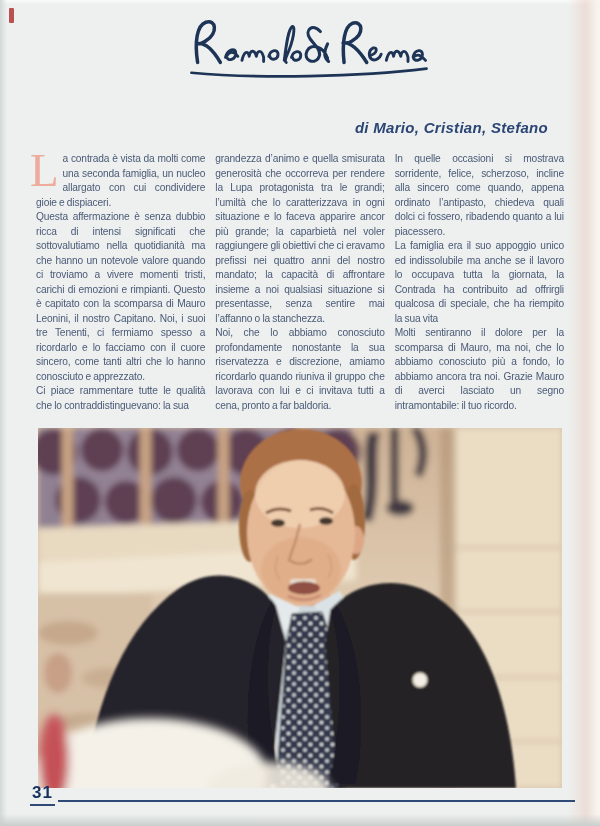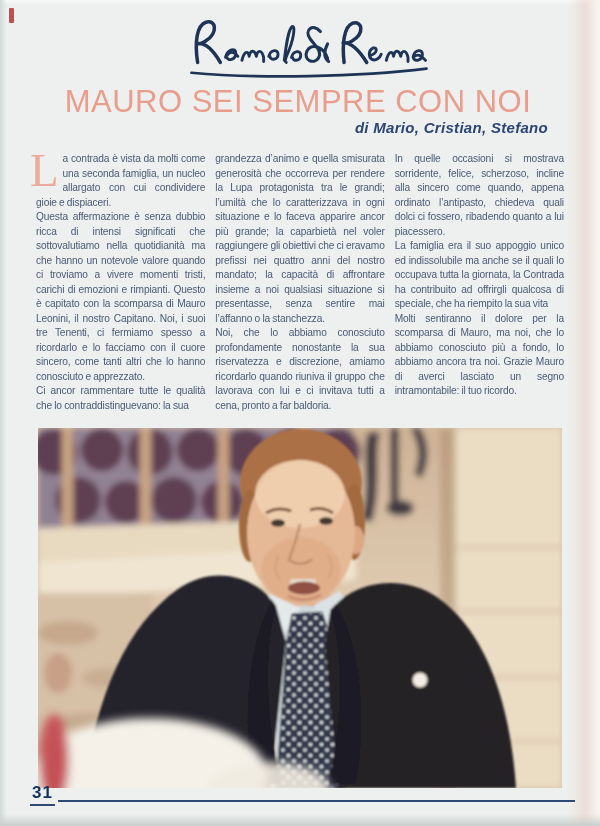--- a/index.html
+++ b/index.html
@@ -91,36 +91,35 @@
 
       <path stroke-width="3.4" d="M154,47 C152,29 154,12 162,9 C172,6 174,19 162,26 C158,29 154,28 153,28 C161,27 169,36 176,47"></path>
       <path stroke-width="2.8" d="M180,40 C186,38 187,32 182,33 C178,35 177,41 181,44 C185,46 189,42 190,39"></path>
       <path stroke-width="2.8" d="M195,45 C197,36 201,35 202,41 C203,35 207,34 209,41 C210,35 214,34 216,42 L216,46"></path>
       <path stroke-width="2.8" d="M221,41 C223,34 230,34 230,39 C230,45 222,47 221,42 C225,38 229,40 233,45"></path>
 
       <path stroke-width="2.6" d="M6,57 C70,63 170,61 234,53"></path>
     </svg>
   </div>
 
-  <div class="title">MAURO SEI SEMPRE CON NOI</div>
   <div class="byline">di Mario, Cristian, Stefano</div>
 
   <div class="columns">
       <div class="col">
         <p><span class="dropcap">L</span>a contrada è vista da molti come una seconda famiglia, un nucleo allargato con cui condividere gioie e dispiaceri.</p>
         <p>Questa affermazione è senza dubbio ricca di intensi significati che sottovalutiamo nella quotidianità ma che hanno un notevole valore quando ci troviamo a vivere momenti tristi, carichi di emozioni e rimpianti. Questo è capitato con la scomparsa di Mauro Leonini, il nostro Capitano. Noi, i suoi tre Tenenti, ci fermiamo spesso a ricordarlo e lo facciamo con il cuore sincero, come tanti altri che lo hanno conosciuto e apprezzato.</p>
-        <p>Ci ancor rammentare tutte le qualità che lo contraddistinguevano: la sua</p>
+        <p>Ci piace rammentare tutte le qualità che lo contraddistinguevano: la sua</p>
       </div>
       <div class="col">
         <p>grandezza d’animo e quella smisurata generosità che occorreva per rendere la Lupa protagonista tra le grandi; l’umiltà che lo caratterizzava in ogni situazione e lo faceva apparire ancor più grande; la caparbietà nel voler raggiungere gli obiettivi che ci eravamo prefissi nei quattro anni del nostro mandato; la capacità di affrontare insieme a noi qualsiasi situazione si presentasse, senza sentire mai l’affanno o la stanchezza.</p>
         <p>Noi, che lo abbiamo conosciuto profondamente nonostante la sua riservatezza e discrezione, amiamo ricordarlo quando riuniva il gruppo che lavorava con lui e ci invitava tutti a cena, pronto a far baldoria.</p>
       </div>
       <div class="col">
         <p>In quelle occasioni si mostrava sorridente, felice, scherzoso, incline alla sincero come quando, appena ordinato l’antipasto, chiedeva quali dolci ci fossero, ribadendo quanto a lui piacessero.</p>
-        <p>La famiglia era il suo appoggio unico ed indissolubile ma anche se il quali lo occupava tutta la giornata, la Contrada ha contribuito ad offrirgli qualcosa di speciale, che ha riempito la sua vita</p>
+        <p>La famiglia era il suo appoggio unico ed indissolubile ma anche se il lavoro lo occupava tutta la giornata, la Contrada ha contribuito ad offrirgli qualcosa di speciale, che ha riempito la sua vita</p>
         <p>Molti sentiranno il dolore per la scomparsa di Mauro, ma noi, che lo abbiamo conosciuto più a fondo, lo abbiamo ancora tra noi. Grazie Mauro di averci lasciato un segno intramontabile: il tuo ricordo.</p>
       </div>
     </div>
 
   <div class="photo" role="img" aria-label="Uomo con capelli rossicci in giacca scura e cravatta a pois davanti a un palazzo in pietra con finestra a grata">
     <svg width="524" height="360" viewBox="0 0 524 360">
       <defs>
         <linearGradient id="stoneGrad" x1="0" y1="0" x2="0" y2="1">
           <stop offset="0" stop-color="#cdb196"></stop>
           <stop offset="0.5" stop-color="#e0cdb5"></stop>

